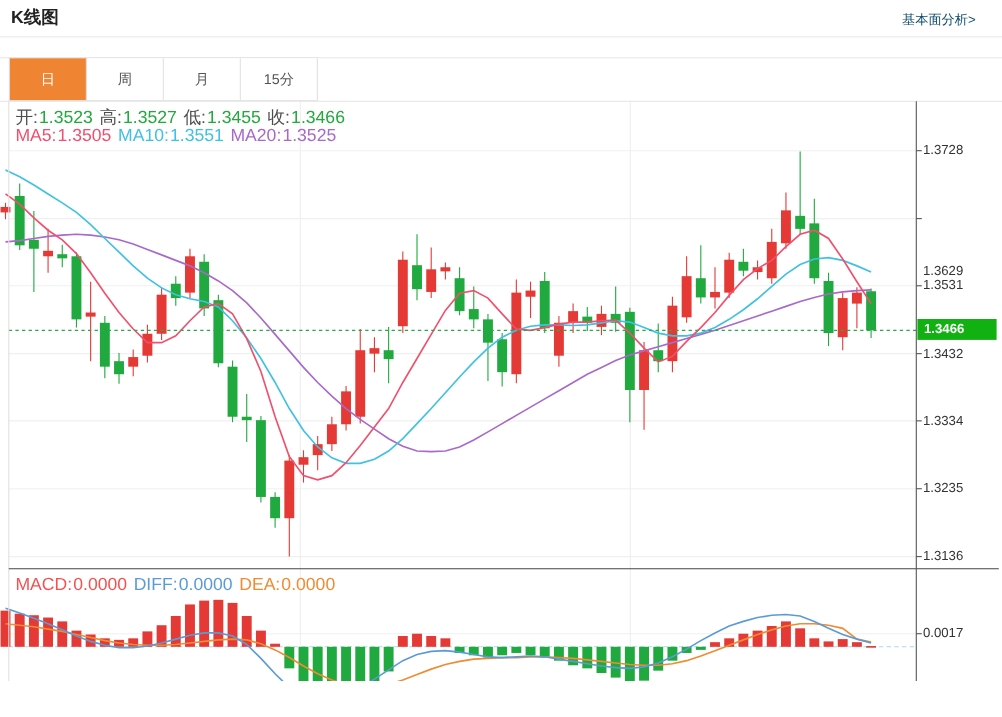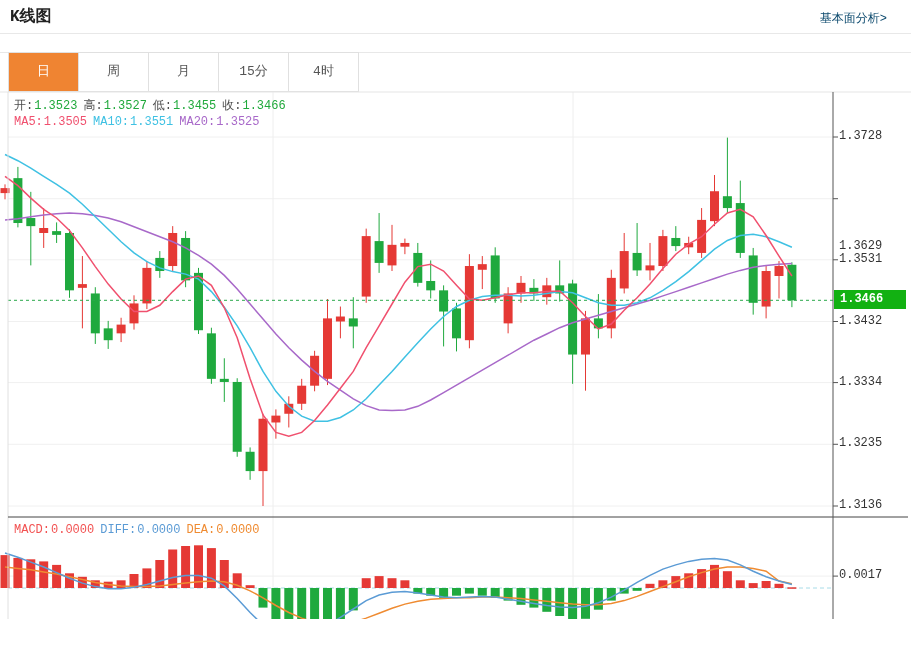--- a/index.html
+++ b/index.html
@@ -1,45 +1,44 @@
 <!DOCTYPE html>
 <html><head>
 <meta charset="utf-8">
 <style>
   html,body{margin:0;padding:0;background:#fff;}
   body{font-family:"Liberation Sans","DejaVu Sans",sans-serif;color:#333;}
-  .page{position:relative;width:911px;height:619px;overflow:hidden;background:#fff;font-family:Liberation Mono, monospace;}
+  .page{position:relative;width:911px;height:619px;overflow:hidden;background:#fff;}
   .hdr-title{position:absolute;left:10px;top:6px;font-size:16px;font-weight:bold;color:#222;}
   .hdr-link{position:absolute;right:24px;top:10px;font-size:12px;color:#0c4a6e;text-decoration:none;cursor:pointer;}
   .hdr-divider{position:absolute;left:0;top:33px;width:911px;border-top:1px solid #e8e8e8;}
   .tabbar{position:absolute;left:8px;top:52px;height:40px;display:flex;border:1px solid #e0e0e0;border-right:none;background:#fff;box-sizing:border-box;}
   .tabbar-ext{position:absolute;left:0;top:52px;width:911px;border-top:1px solid #e8e8e8;}
   .tab{width:70px;height:38px;line-height:38px;text-align:center;font-size:13px;color:#555;border-right:1px solid #e0e0e0;cursor:pointer;background:#fff;box-sizing:border-box;}
   .tab.active{color:#fff;font-weight:normal;}
   svg{position:absolute;left:0;top:0;}
-  .legend{position:absolute;font-size:12px;white-space:nowrap;}
+  .legend{position:absolute;font-size:16px;white-space:nowrap;}
   .legend span{margin-right:6px;}
   .legend .lab{color:#4d4d4d;}
   .axis-label{position:absolute;font-size:12px;color:#333;left:839px;}
   .price-badge{position:absolute;left:834px;width:72px;height:19px;line-height:19px;color:#fff;font-size:12px;font-weight:bold;text-align:left;padding-left:6px;box-sizing:border-box;}
 </style>
 </head>
 <body>
 
 <div class="page">
   <div class="hdr-title">K线图</div>
   <a class="hdr-link">基本面分析&gt;</a>
   <div class="hdr-divider"></div>
   <div class="tabbar-ext"></div>
   <div class="tabbar" id="tabbar">
       <div class="tab active" style="background: rgb(239, 132, 50);">日</div>
       <div class="tab">周</div>
       <div class="tab">月</div>
       <div class="tab">15分</div>
-      <div class="tab">4时</div>
     </div>
 
   <svg id="chart-svg" width="911" height="652">
       <line x1="8" y1="137" x2="833" y2="137" stroke="#f0f0f0" stroke-width="1"></line>
       <line x1="8" y1="198.7077702702705" x2="833" y2="198.7077702702705" stroke="#f0f0f0" stroke-width="1"></line>
       <line x1="8" y1="259.7922297297302" x2="833" y2="259.7922297297302" stroke="#f0f0f0" stroke-width="1"></line>
       <line x1="8" y1="321.5000000000007" x2="833" y2="321.5000000000007" stroke="#f0f0f0" stroke-width="1"></line>
       <line x1="8" y1="382.5844594594604" x2="833" y2="382.5844594594604" stroke="#f0f0f0" stroke-width="1"></line>
       <line x1="8" y1="444.2922297297309" x2="833" y2="444.2922297297309" stroke="#f0f0f0" stroke-width="1"></line>
       <line x1="8" y1="506" x2="833" y2="506" stroke="#f0f0f0" stroke-width="1"></line>

